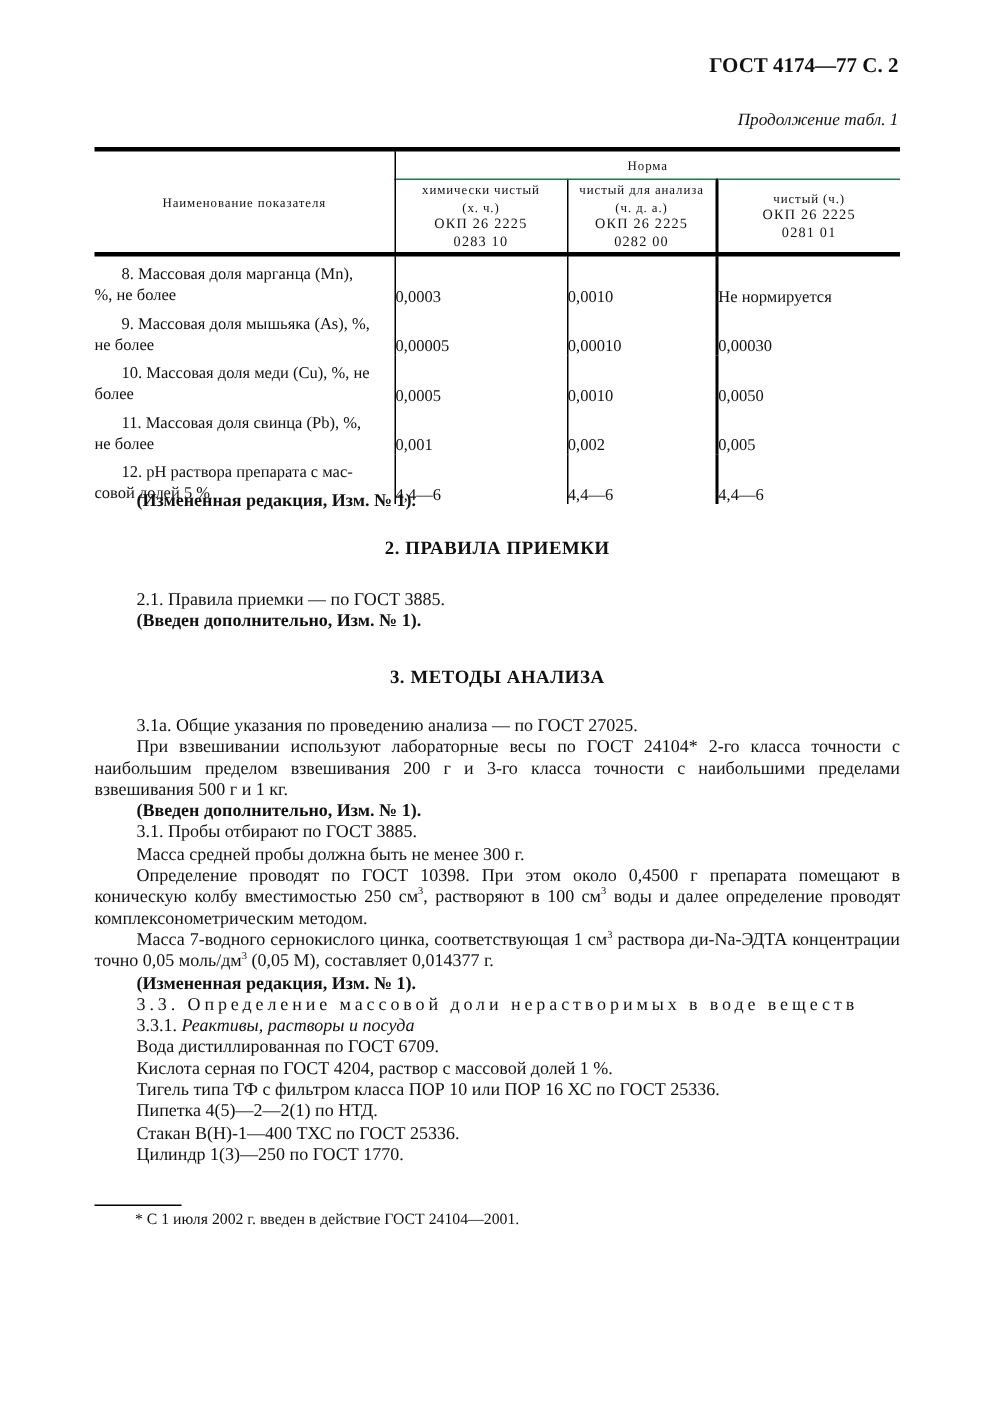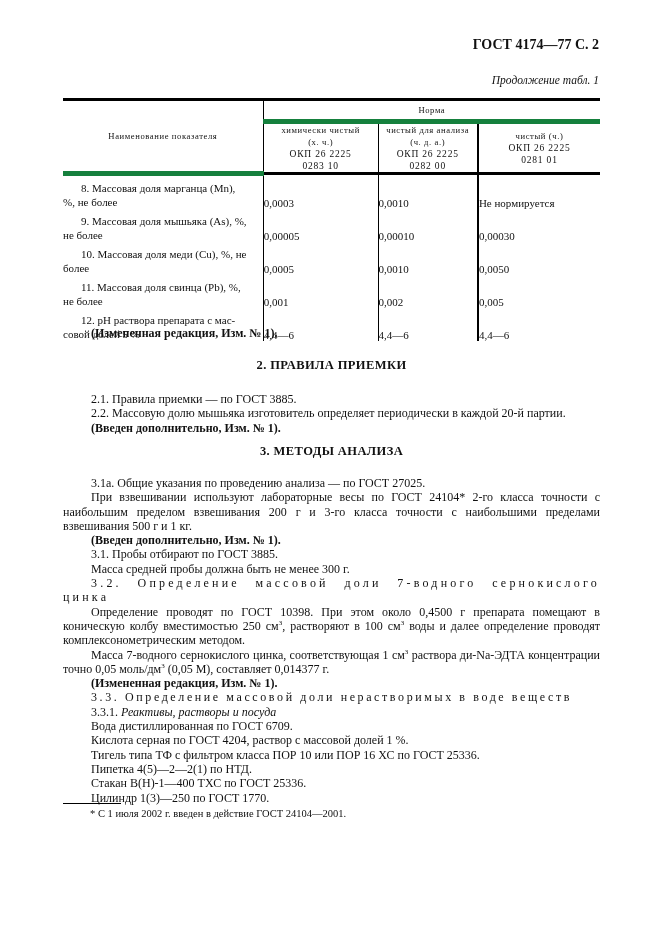--- a/index.html
+++ b/index.html
@@ -12,21 +12,21 @@
                font-size: 11px; }
   table.spec th { font-weight: normal; font-size: 8.6px; letter-spacing: 0.6px; line-height: 12px;
                   padding: 0; text-align: center; vertical-align: middle; }
   table.spec td { padding: 0; vertical-align: bottom; text-align: left; }
   .h-top { border-top: 3px solid #000; }
   .h-bottom { border-bottom: 3px solid #000; }
   .col-name { width: 193px; border-right: 1.5px solid #000; }
   .col-a { width: 110px; border-right: 1.5px solid #000; }
   .col-b { width: 95px; border-right: 2.5px solid #000; }
   .col-c { width: 117px; }
-  .norma-row th { height: 18px; border-bottom: 5px solid #15803d; margin-top: 16px; }
+  .norma-row th { height: 18px; border-bottom: 1px solid #15803d; margin-top: 16px; }
   .grade-row th { height: 48px; }
   .okp { font-size: 9.5px; letter-spacing: 0.8px; }
   td.name { text-align: left; font-size: 11px; line-height: 14px; padding: 2px 4px 2px 0; vertical-align: top; }
   td.name .indent { padding-left: 18px; }
   tr.data-row td { height: 33px; }
   td.val { padding-bottom: 5px; font-size: 11px; }
 
   .text { position: absolute; left: 63px; width: 537px; font-size: 12px; line-height: 14.3px; }
   .bold { font-weight: bold; }
   .h2 { position: absolute; left: 63px; width: 537px; text-align: center; font-weight: bold; font-size: 12.5px; letter-spacing: 0.4px; }
@@ -117,32 +117,30 @@
     <td class="val col-c">4,4—6</td>
   </tr>
 </tbody>
   </table>
 
 <div class="text bold" style="top:326px; padding-left:28px;">(Измененная редакция, Изм. № 1).</div>
 
 <div class="h2" style="top:358px;">2. ПРАВИЛА ПРИЕМКИ</div>
 <div class="text" style="top:392px;">
   <p class="p ind">2.1. Правила приемки — по ГОСТ 3885.</p>
-  <p class="p ind">2.2. Массовую долю мышьяка изготовитель определяет периодически в каждой 20-й партии.</p>
   <p class="p bold ind">(Введен дополнительно, Изм. № 1).</p>
 </div>
 
 <div class="h2" style="top:444px;">3. МЕТОДЫ АНАЛИЗА</div>
 <div class="text justify" style="top:476px;">
   <p class="p ind">3.1а. Общие указания по проведению анализа — по ГОСТ 27025.</p>
   <p class="p ind">При взвешивании используют лабораторные весы по ГОСТ 24104* 2-го класса точности с наибольшим пределом взвешивания 200 г и 3-го класса точности с наибольшими пределами взвешивания 500 г и 1 кг.</p>
   <p class="p bold ind">(Введен дополнительно, Изм. № 1).</p>
   <p class="p ind">3.1. Пробы отбирают по ГОСТ 3885.</p>
   <p class="p ind">Масса средней пробы должна быть не менее 300 г.</p>
-  <p class="p ind spaced">3.2. Определение массовой доли 7-водного сернокислого цинка</p>
   <p class="p ind"><span>Определение проводят по ГОСТ 10398. При этом около 0,4500 г препарата помещают в коническую колбу вместимостью 250 см</span><sup>3</sup><span>, растворяют в 100 см</span><sup>3</sup><span> воды и далее определение проводят комплексонометрическим методом.</span></p>
   <p class="p ind"><span>Масса 7-водного сернокислого цинка, соответствующая 1 см</span><sup>3</sup><span> раствора ди-Na-ЭДТА концентрации точно 0,05 моль/дм</span><sup>3</sup><span> (0,05 М), составляет 0,014377 г.</span></p>
   <p class="p bold ind">(Измененная редакция, Изм. № 1).</p>
   <p class="p ind spaced" style="letter-spacing:2.6px;">3.3. Определение массовой доли нерастворимых в воде веществ</p>
   <p class="p ind"><span>3.3.1.</span> <span class="it">Реактивы, растворы и посуда</span></p>
   <p class="p ind">Вода дистиллированная по ГОСТ 6709.</p>
   <p class="p ind">Кислота серная по ГОСТ 4204, раствор с массовой долей 1 %.</p>
   <p class="p ind">Тигель типа ТФ с фильтром класса ПОР 10 или ПОР 16 ХС по ГОСТ 25336.</p>
   <p class="p ind">Пипетка 4(5)—2—2(1) по НТД.</p>
   <p class="p ind">Стакан В(Н)-1—400 ТХС по ГОСТ 25336.</p>

